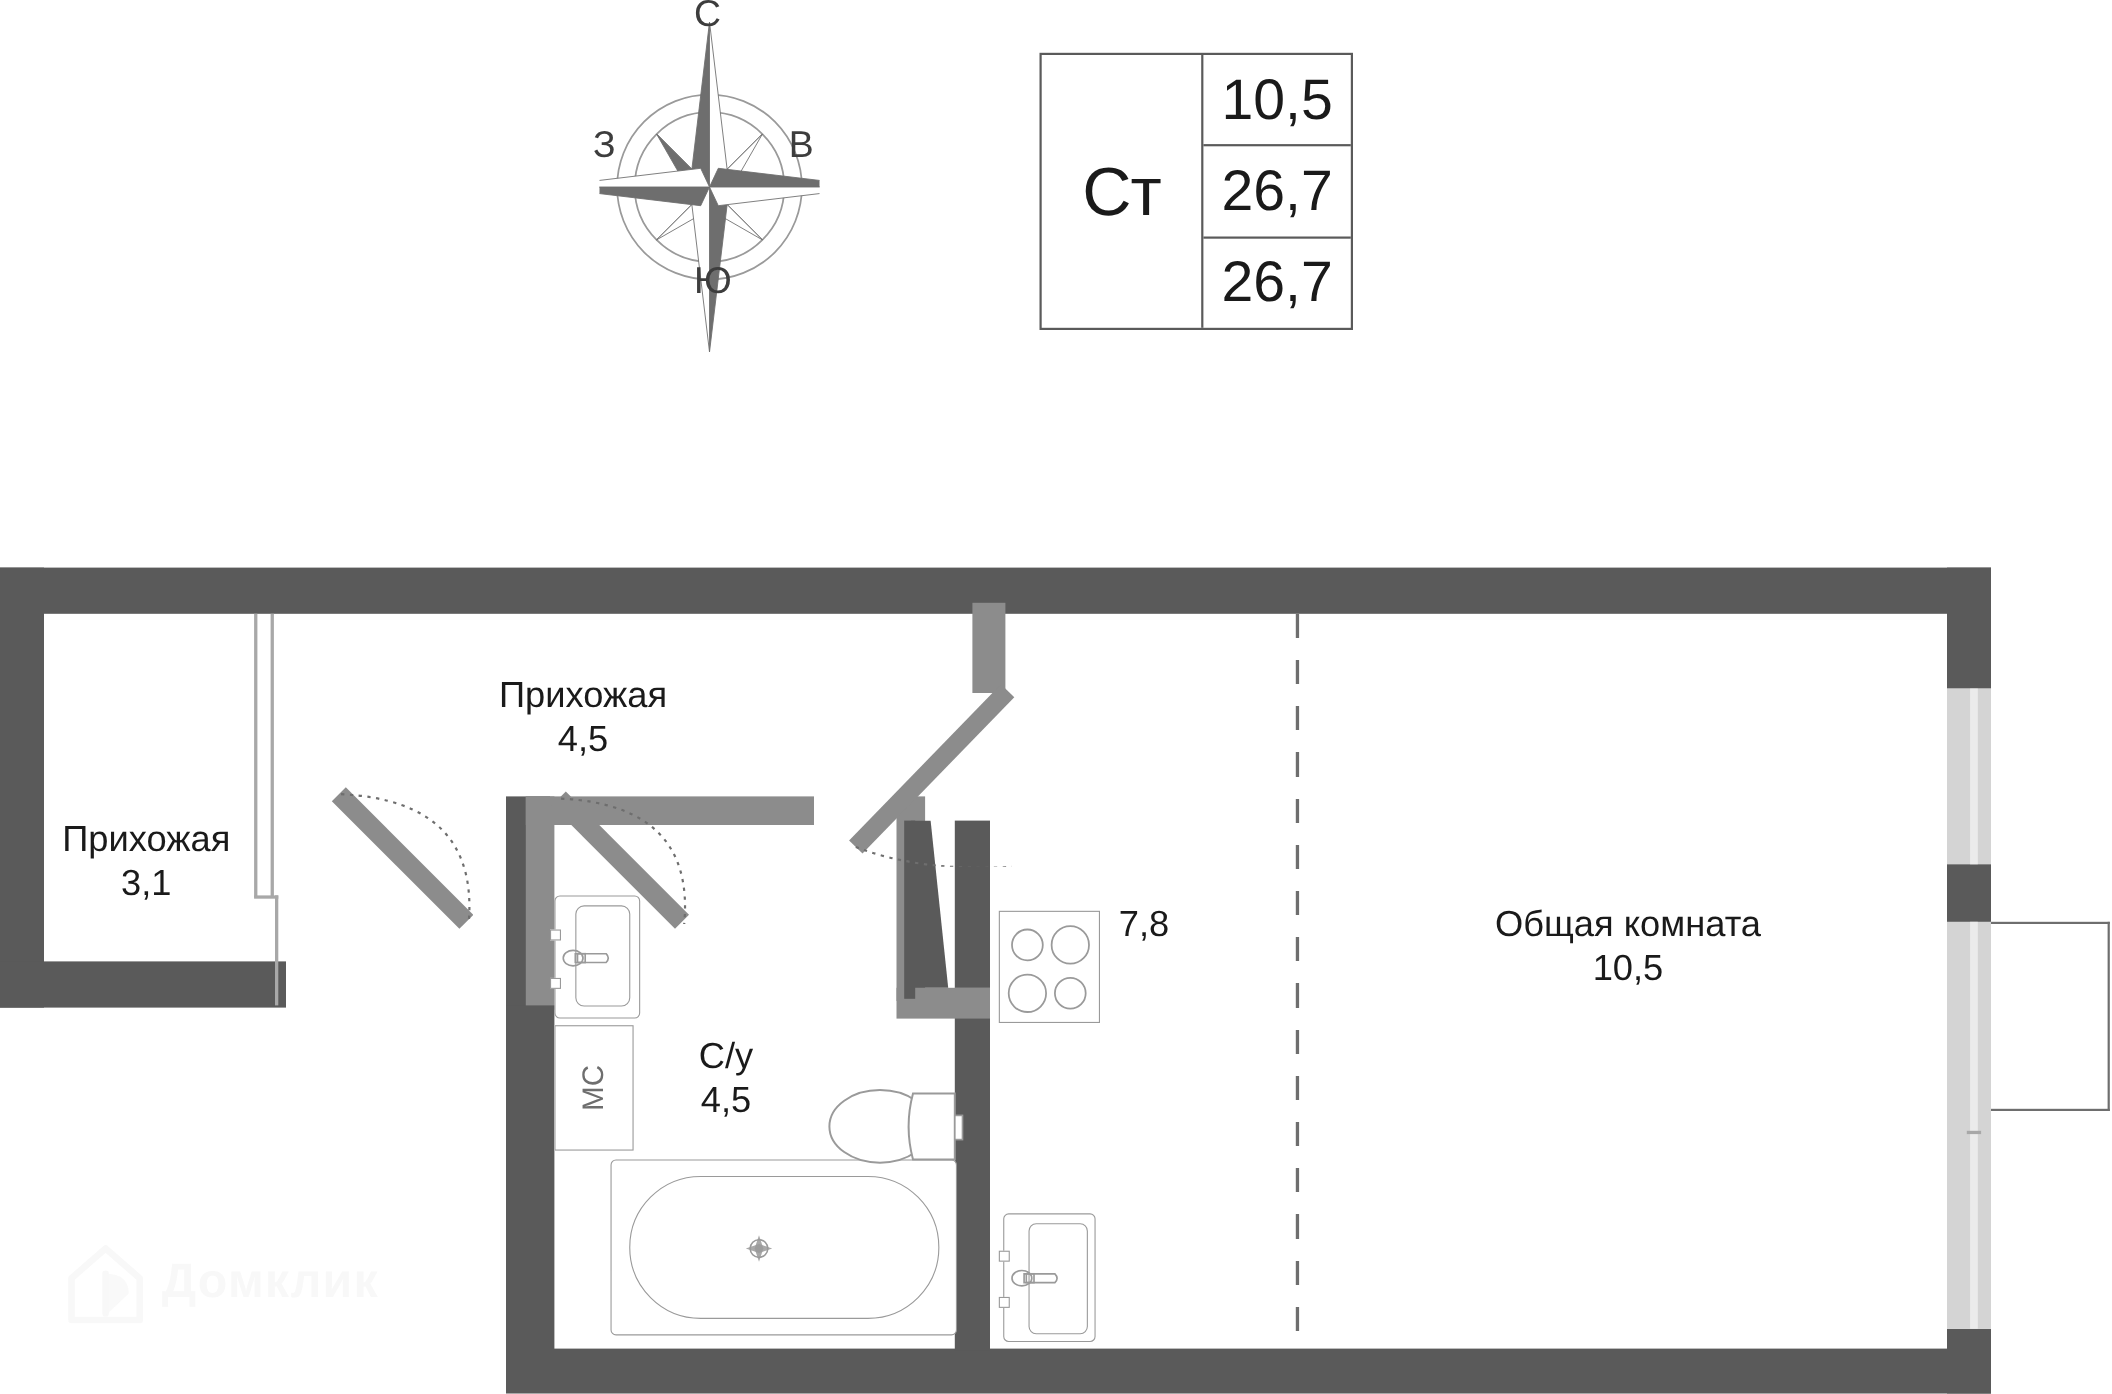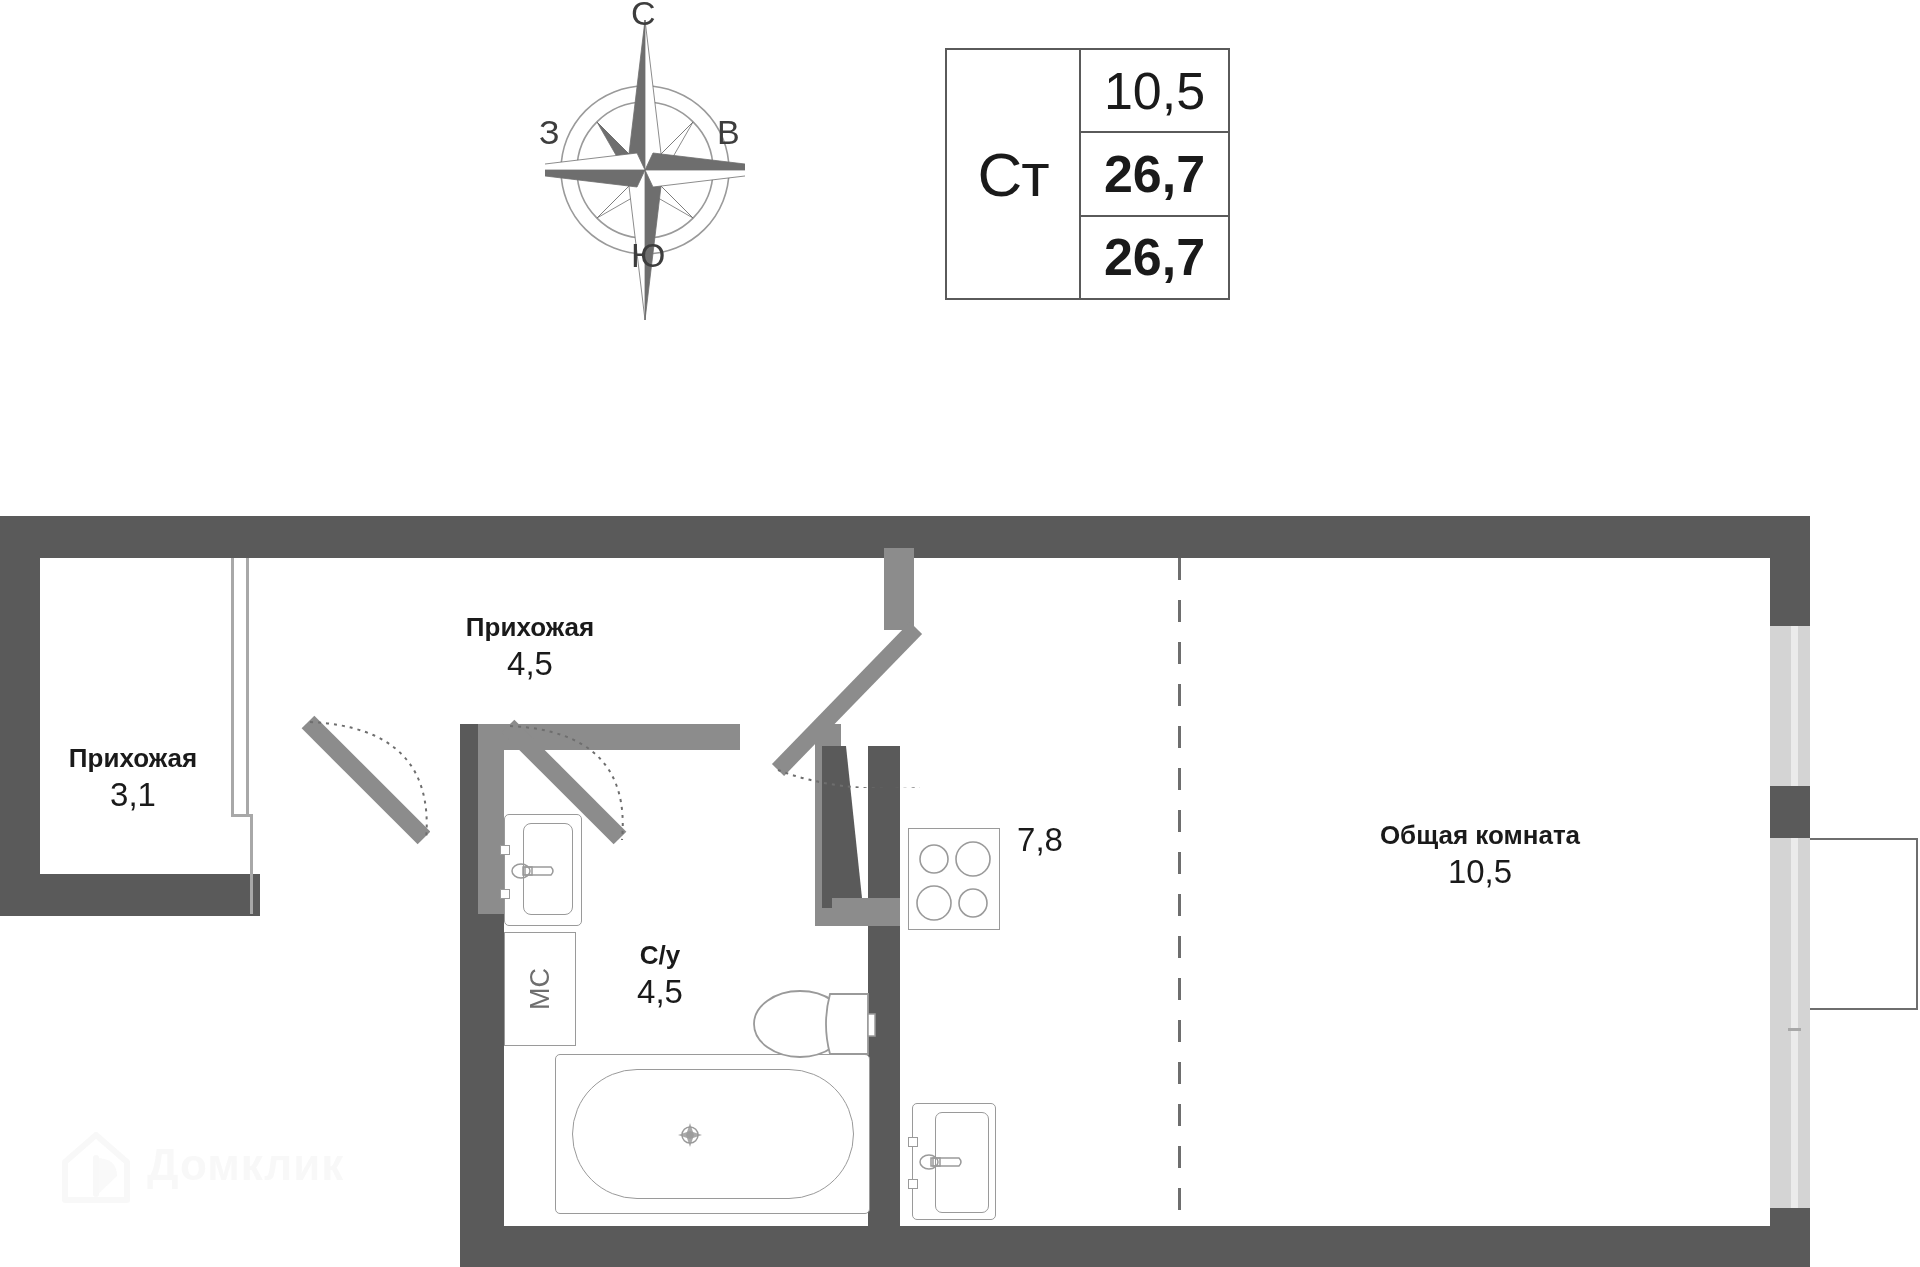--- a/index.html
+++ b/index.html
@@ -5,37 +5,37 @@
   html,body{margin:0;padding:0;background:#ffffff;}
   body{width:1920px;height:1267px;position:relative;overflow:hidden;
        font-family:"Liberation Sans","DejaVu Sans",sans-serif;color:#2b2b2b;}
   .abs{position:absolute;}
   
   #compass{left:545px;top:0px;width:200px;height:340px;}
   .compass-label{position:absolute;font-size:34px;color:#3d3d3d;line-height:1;}
   
   #area-table{left:945px;top:48px;width:285px;height:252px;
       border:2px solid #5a5a5a;box-sizing:border-box;display:flex;}
-  #area-table .tcode{width:132px;display:flex;align-items:center;justify-content:center;
+  #area-table .tcode{width:145px;display:flex;align-items:center;justify-content:center;
       font-size:62px;color:#1a1a1a;letter-spacing:-1px;}
   #area-table .tvals{flex:1;border-left:2px solid #5a5a5a;display:flex;flex-direction:column;}
   #area-table .tvals > div{flex:1;display:flex;align-items:center;justify-content:center;
       font-size:52px;color:#1a1a1a;}
-  #area-table .tvals > div + div{border-top:2px solid #5a5a5a;font-weight:bold;}
+  #area-table .tvals > div + div{border-top:2px solid #5a5a5a;}
   
   #plan{left:0px;top:508px;width:1920px;height:759px;}
   .wall{position:absolute;background:#5a5a5a;}
   .wall-lite{position:absolute;background:#8c8c8c;}
   .floor{position:absolute;background:#ffffff;}
   .thinline{position:absolute;background:#a8a8a8;}
   .glass{position:absolute;background:#d4d4d4;}
   .glass-mull{position:absolute;background:#ebebeb;}
   .fix{position:absolute;border:1.5px solid #9a9a9a;background:#ffffff;box-sizing:border-box;}
   .roomlabel{position:absolute;text-align:center;line-height:1.22;color:#1a1a1a;}
-  .roomlabel .nm{font-size:26px;white-space:nowrap;font-weight:bold;}
+  .roomlabel .nm{font-size:33px;white-space:nowrap;}
   .roomlabel .ar{font-size:33px;}
   
   #watermark{left:55px;top:1128px;width:360px;height:80px;opacity:.62;}
   #watermark .wmtext{position:absolute;left:92px;top:12px;font-size:44px;font-weight:bold;
       color:#f4f4f4;letter-spacing:1px;}
 </style>
 </head>
 <body>
 
 <div class="abs" id="compass">

